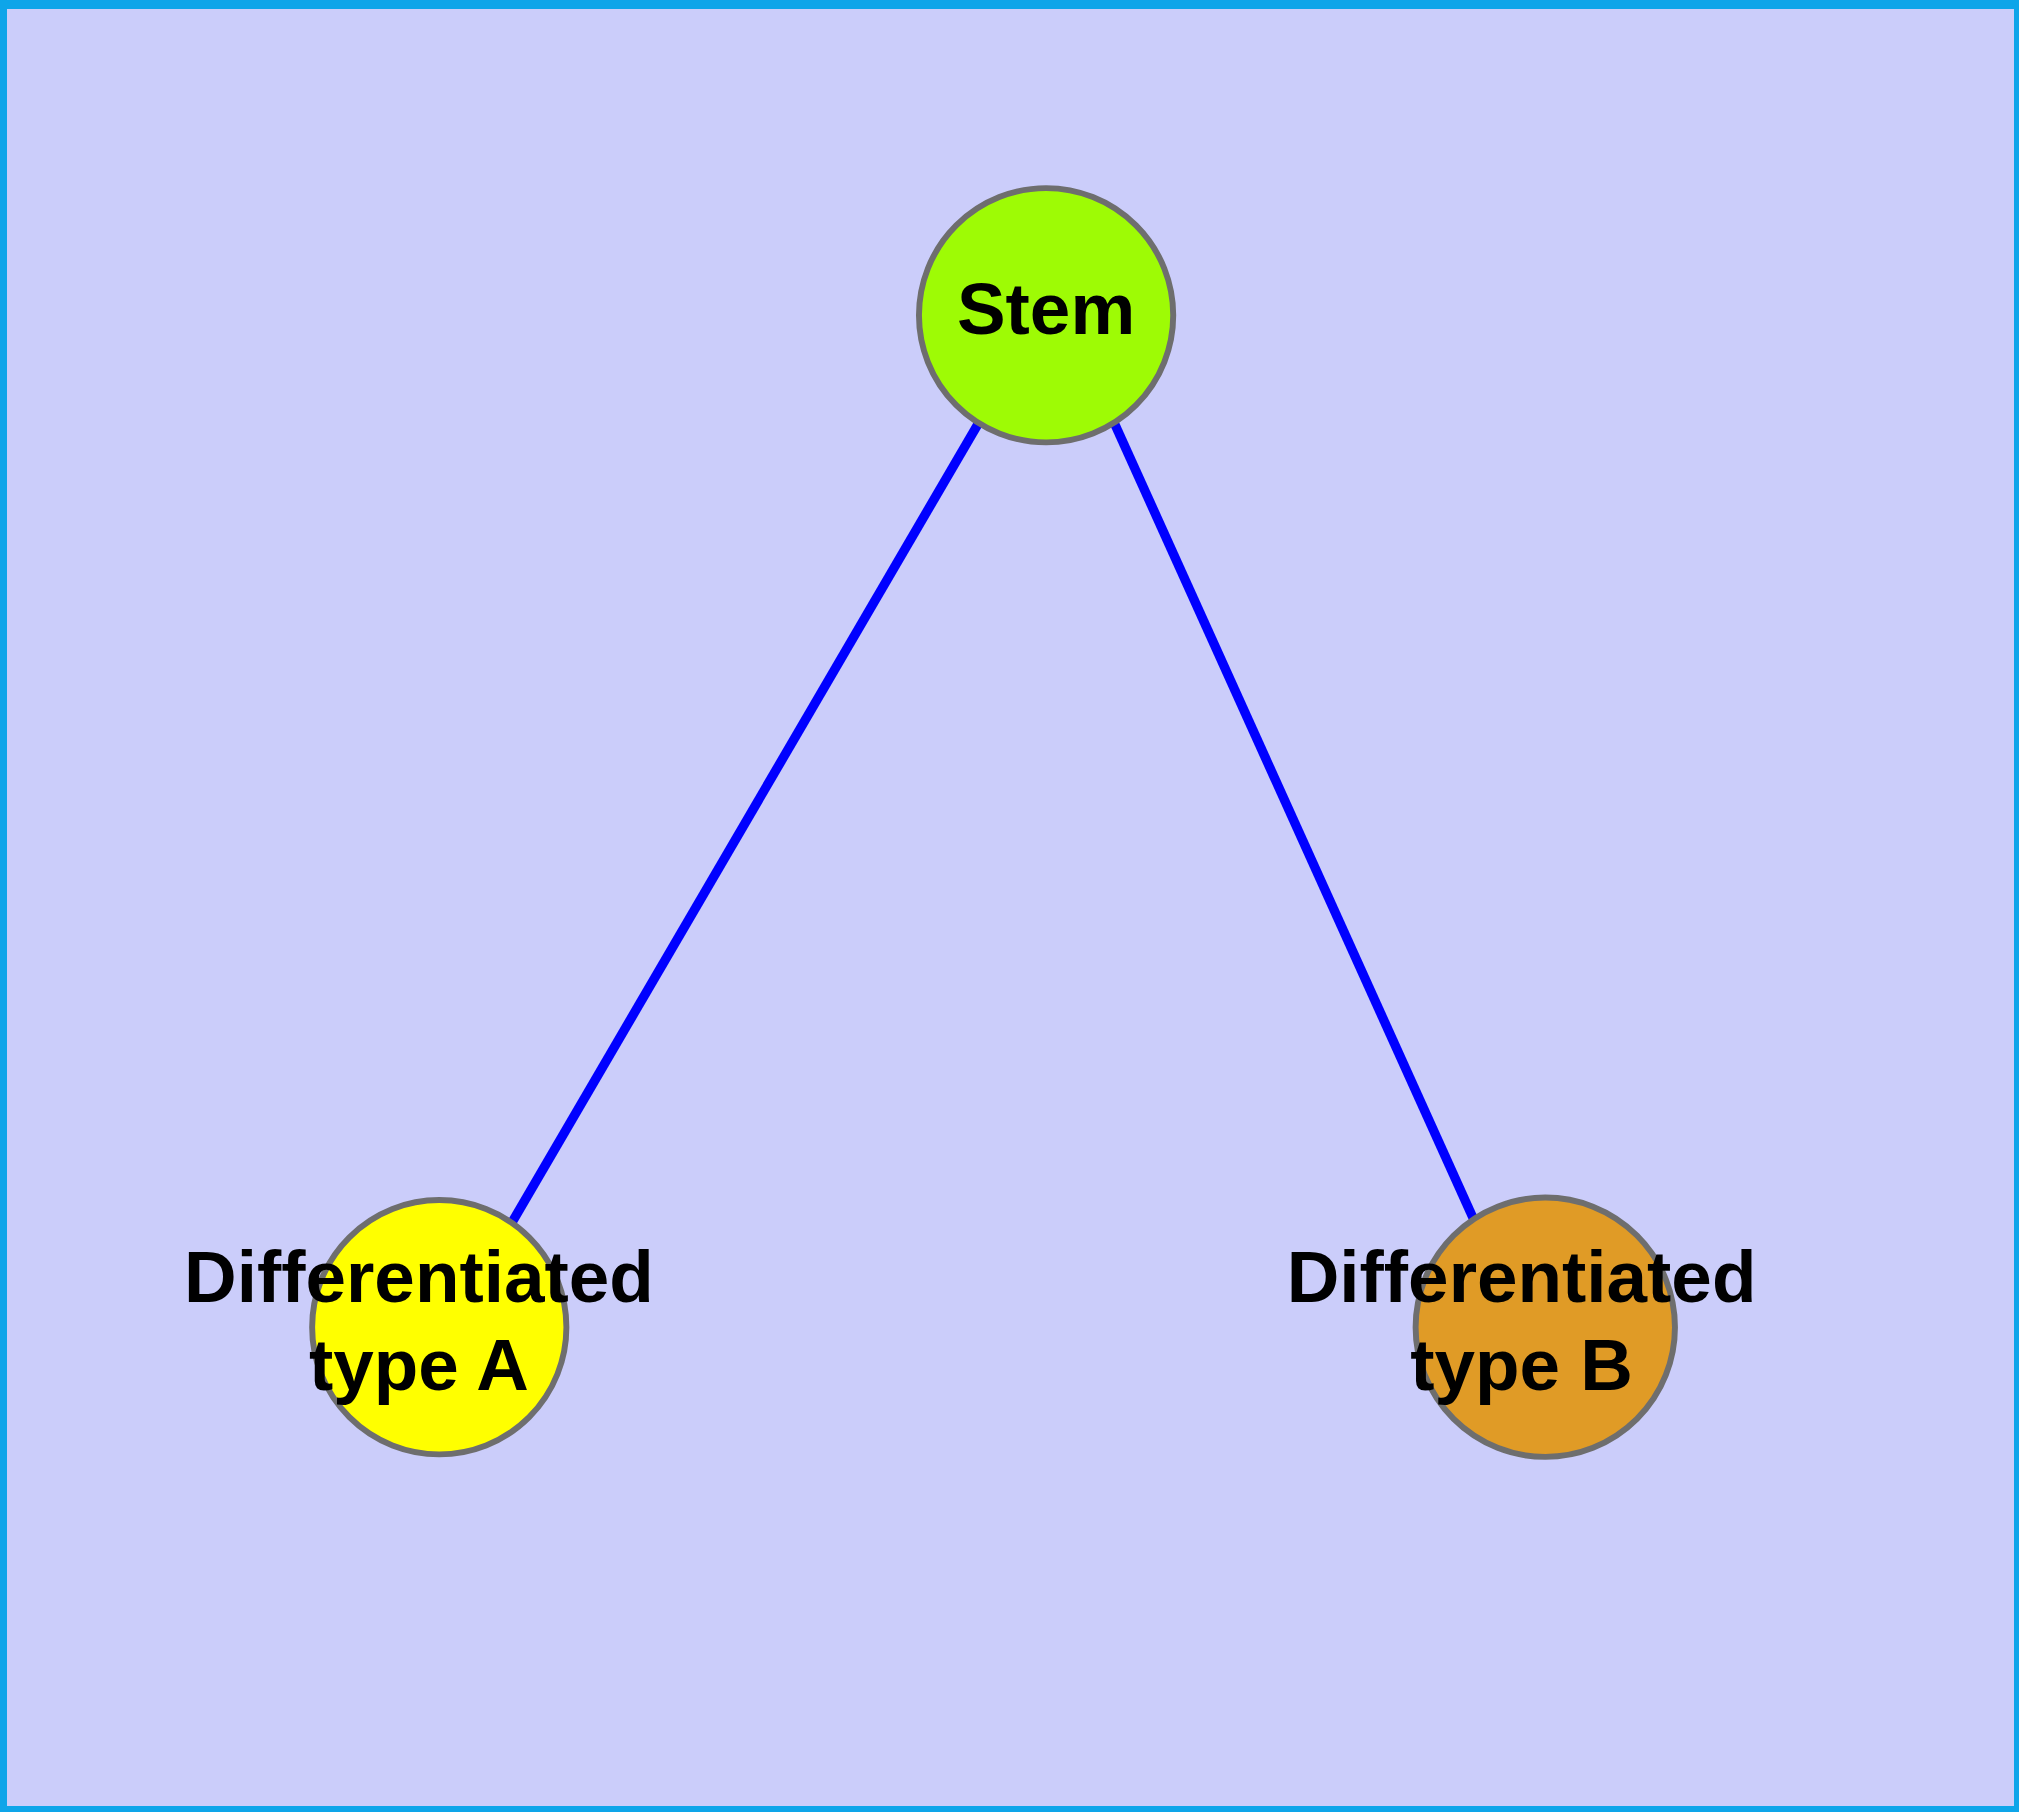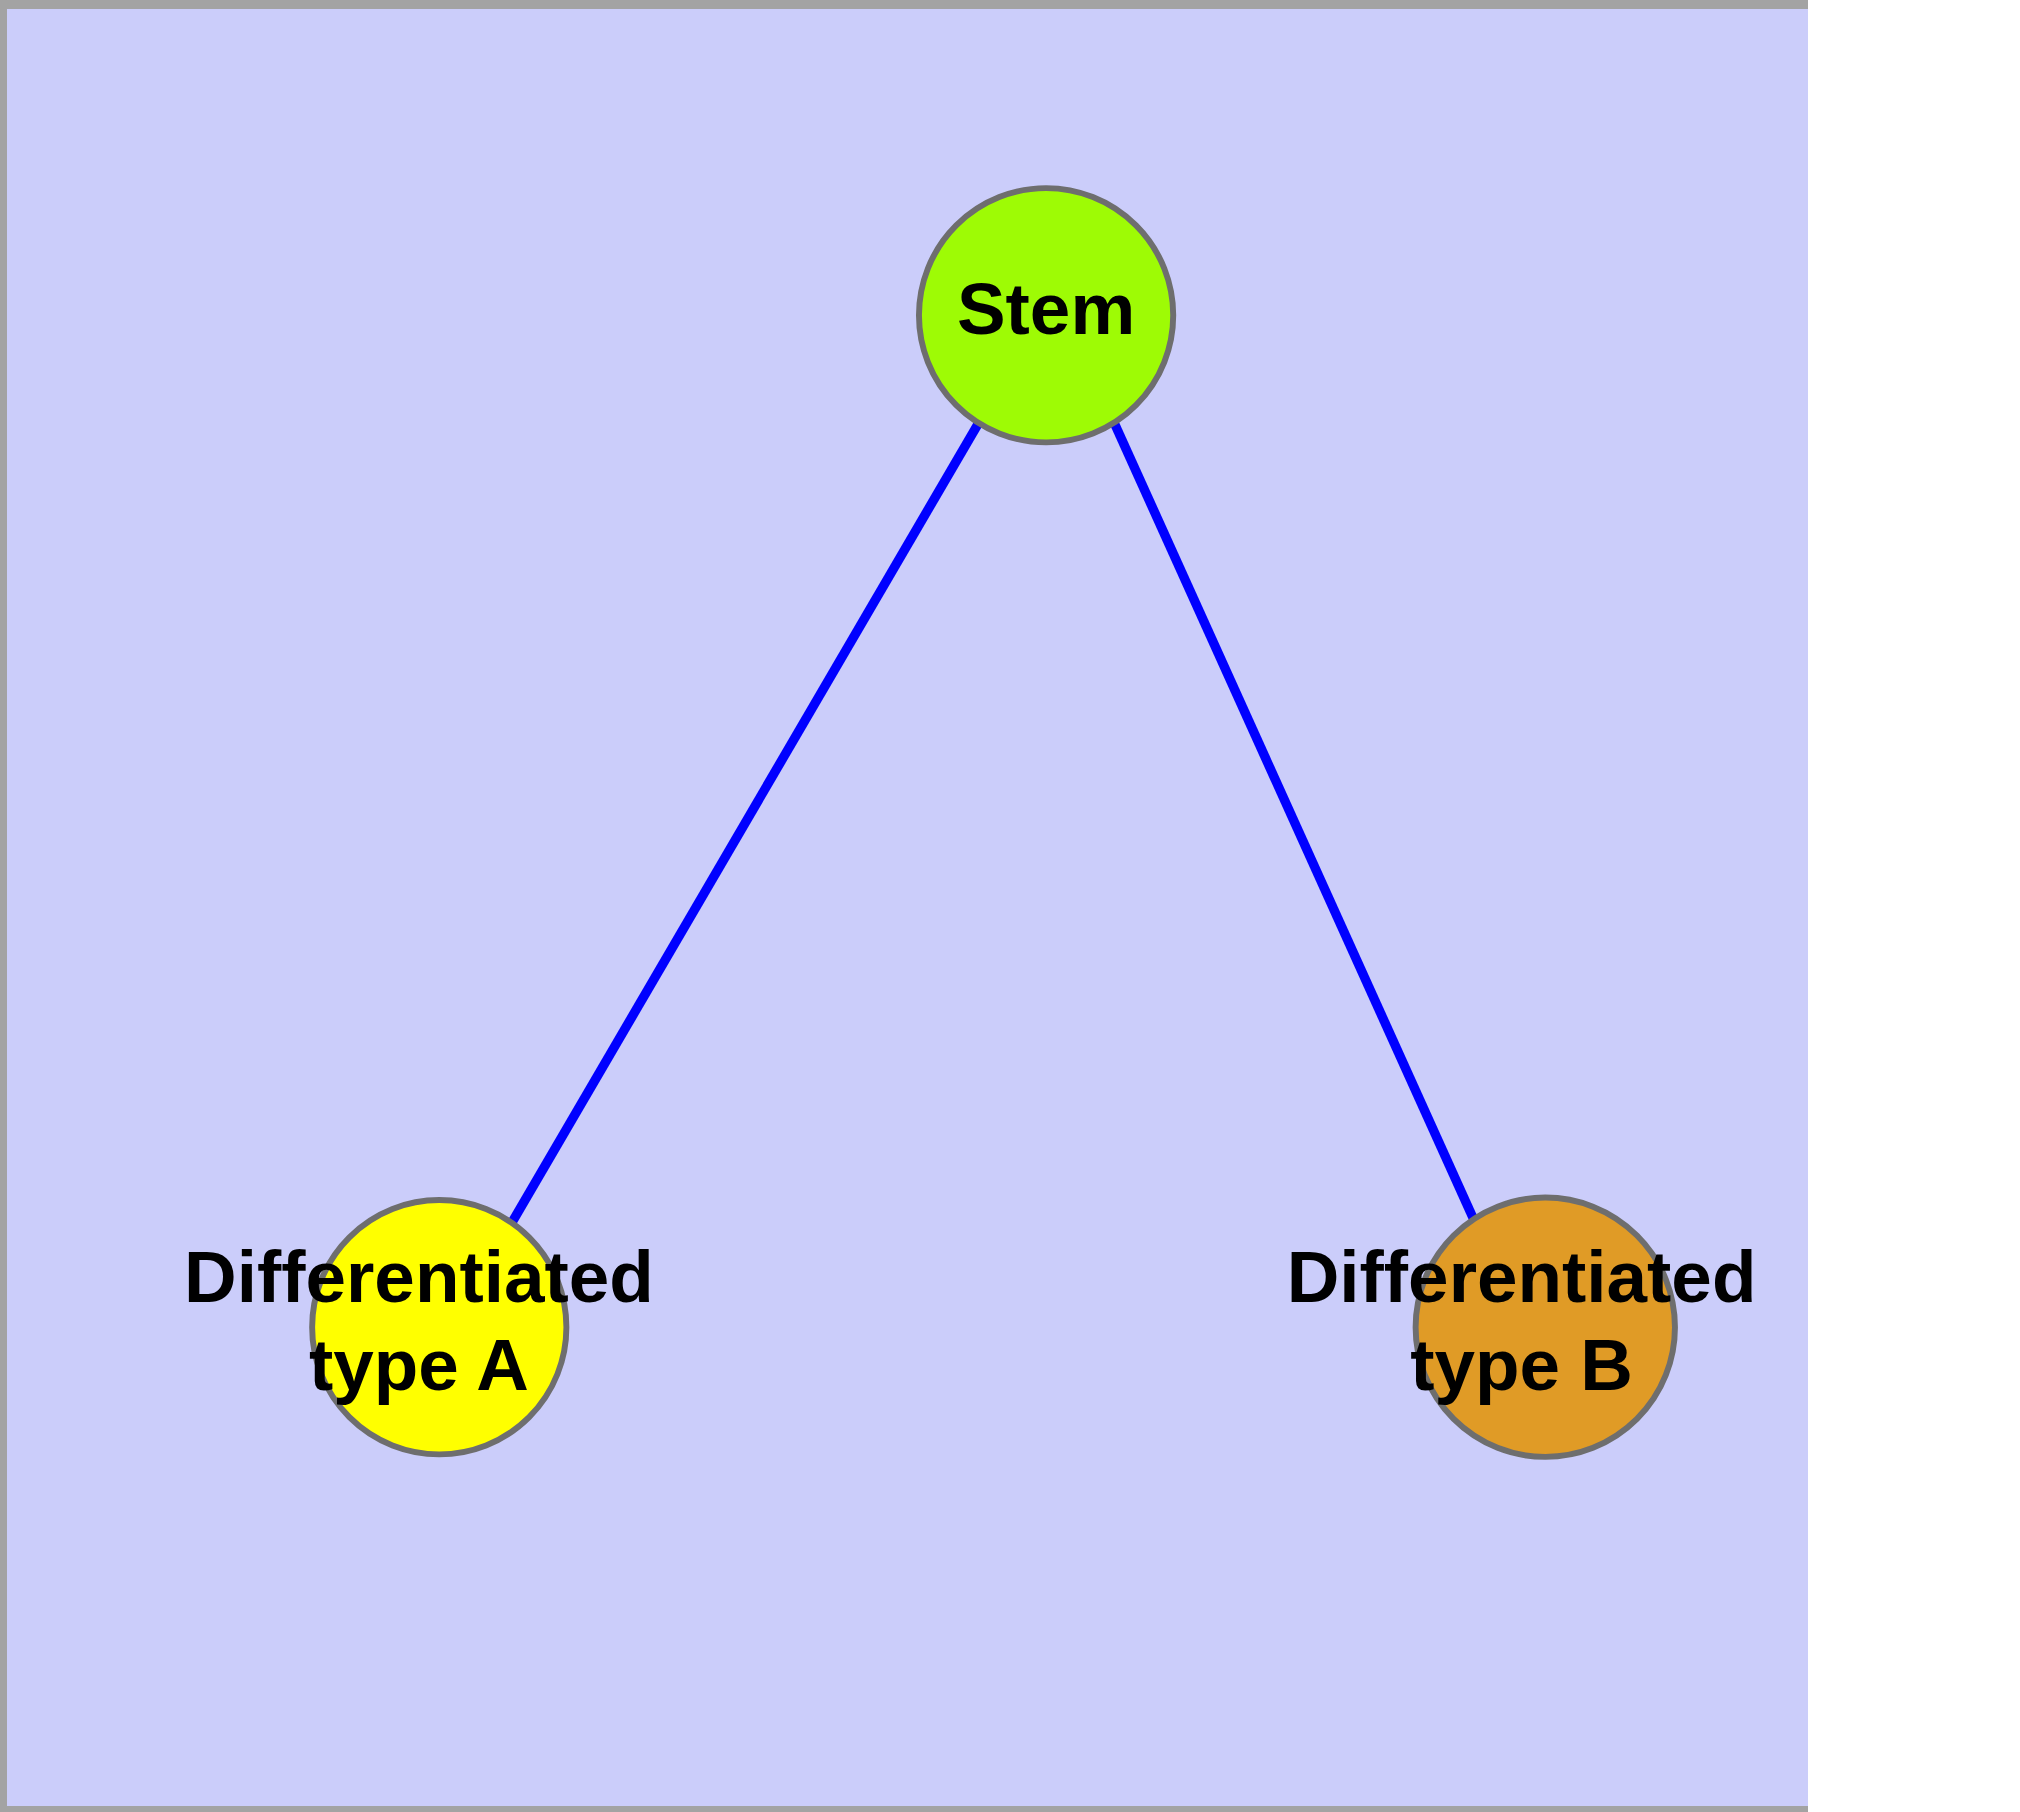--- a/index.html
+++ b/index.html
@@ -3,23 +3,23 @@
 <meta charset="utf-8">
 <title>Cell differentiation graph</title>
 <style>
   html, body {
     margin: 0;
     padding: 0;
     background: #ffffff;
   }
   #stage {
     position: relative;
-    width: 1808px;
+    width: 2019px;
     height: 1812px;
-    background: #a3a3a3;
+    background: #0ea5e9;
     overflow: hidden;
     font-family: "Liberation Sans", sans-serif;
   }
   #canvas-bg {
     position: absolute;
     left: 6.8px;
     top: 8.5px;
     width: 2007px;
     height: 1797px;
     background: #cbcdfa;

